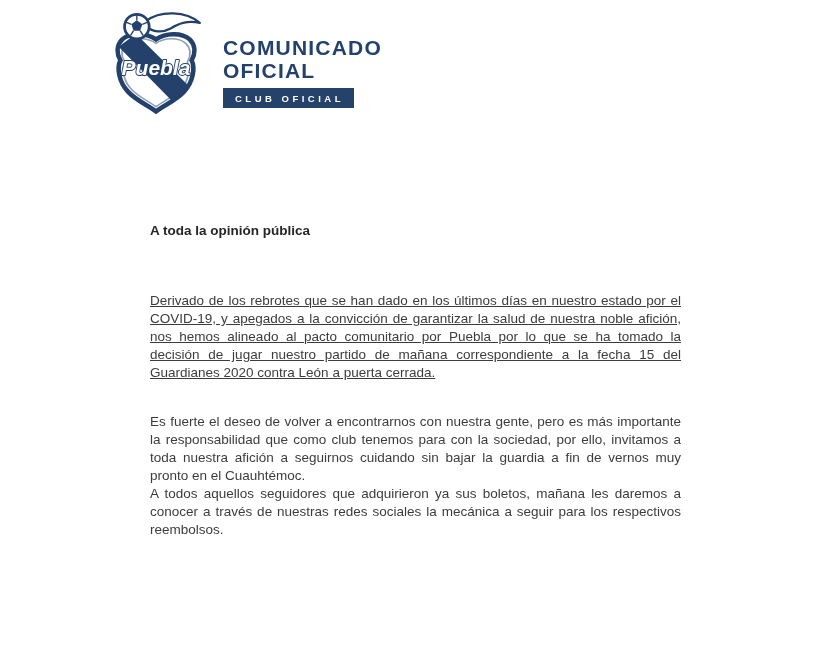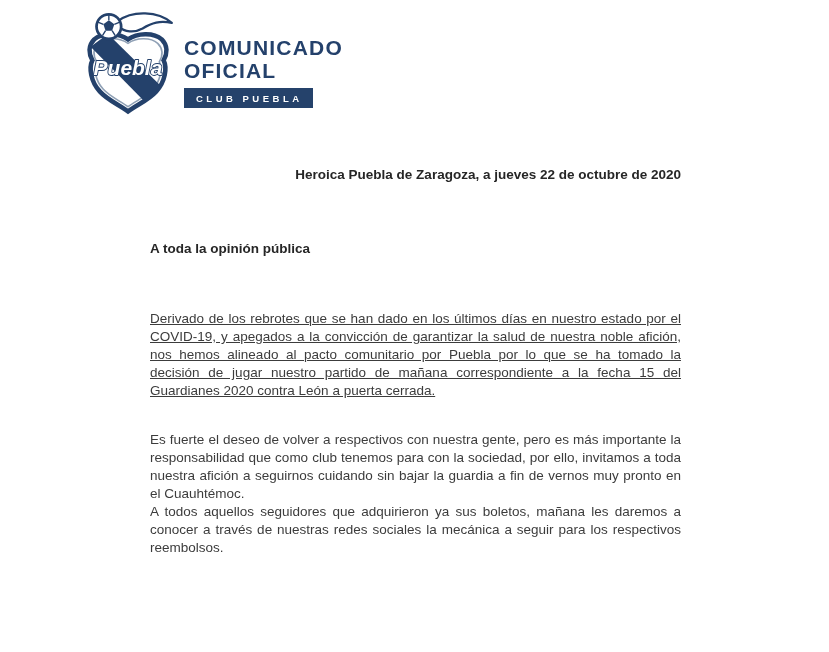--- a/index.html
+++ b/index.html
@@ -17,24 +17,25 @@
   }
   .page {
     position: absolute;
     inset: 0;
     background: #ffffff;
   }
 
   
   .letterhead {
     position: absolute;
-    left: 76px;
+    left: 104px;
     top: 10px;
     display: flex;
     align-items: flex-start;
+    gap: 11px;
   }
   .crest {
     width: 104px;
     height: 108px;
     flex: 0 0 auto;
   }
   .masthead {
     margin-left: 4px;
     margin-top: 26px;
   }
@@ -113,29 +114,28 @@
         <polygon points="36,9 42,13.5 39.6,20.5 32.4,20.5 30,13.5" fill="#24416b"></polygon>
         <path d="M36 9 L36 3 M42 13.5 L48 11 M39.6 20.5 L43 26 M32.4 20.5 L29 26 M30 13.5 L24 11" stroke="#24416b" stroke-width="1.5" fill="none"></path>
       </g>
 
       <text x="57" y="69" text-anchor="middle" font-family="Liberation Sans, sans-serif" font-size="23" font-weight="bold" font-style="italic" fill="#ffffff" stroke="#24416b" stroke-width="2" paint-order="stroke" stroke-linejoin="round">Puebla</text>
     </svg>
 
     <div class="masthead">
       <div class="masthead-line">COMUNICADO</div>
       <div class="masthead-line">OFICIAL</div>
-      <div class="masthead-badge">CLUB PUEBLA</div>
+      <div class="masthead-badge">CLUB OFICIAL</div>
     </div>
   </div>
 
   <div class="content">
-    <div class="dateline">Heroica Puebla de Zaragoza, a jueves 22 de octubre de 2020</div>
 
     <div class="salutation">A toda la opinión pública</div>
 
     <p class="body-paragraph p-first">Derivado de los rebrotes que se han dado en los últimos días en nuestro estado por el COVID-19, y apegados a la convicción de garantizar la salud de nuestra noble afición, nos hemos alineado al pacto comunitario por Puebla por lo que se ha tomado la decisión de jugar nuestro partido de mañana correspondiente a la fecha 15 del Guardianes 2020 contra León a puerta cerrada.</p>
 
-    <p class="body-paragraph p-mid">Es fuerte el deseo de volver a respectivos con nuestra gente, pero es más importante la responsabilidad que como club tenemos para con la sociedad, por ello, invitamos a toda nuestra afición a seguirnos cuidando sin bajar la guardia a fin de vernos muy pronto en el Cuauhtémoc.</p>
+    <p class="body-paragraph p-mid">Es fuerte el deseo de volver a encontrarnos con nuestra gente, pero es más importante la responsabilidad que como club tenemos para con la sociedad, por ello, invitamos a toda nuestra afición a seguirnos cuidando sin bajar la guardia a fin de vernos muy pronto en el Cuauhtémoc.</p>
 
     <p class="body-paragraph p-last">A todos aquellos seguidores que adquirieron ya sus boletos, mañana les daremos a conocer a través de nuestras redes sociales la mecánica a seguir para los respectivos reembolsos.</p>
   </div>
 
 </div>
 
 </body></html>

